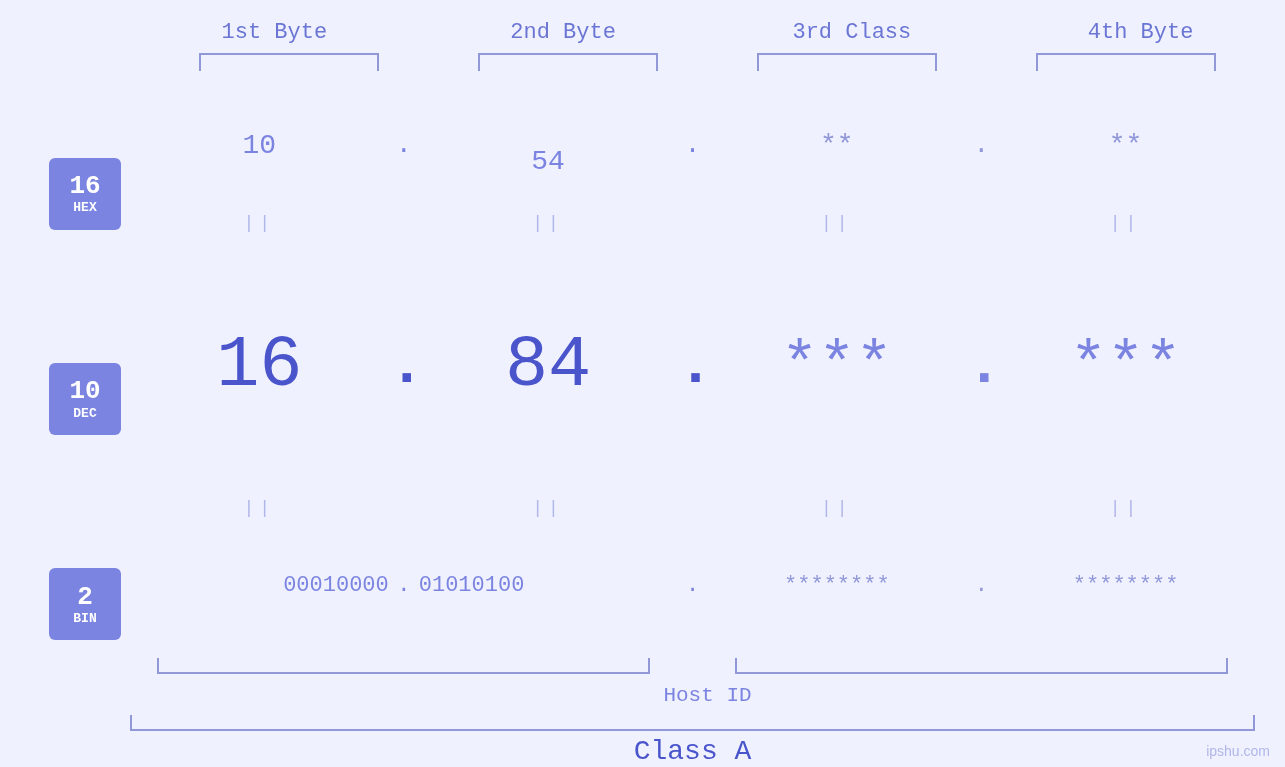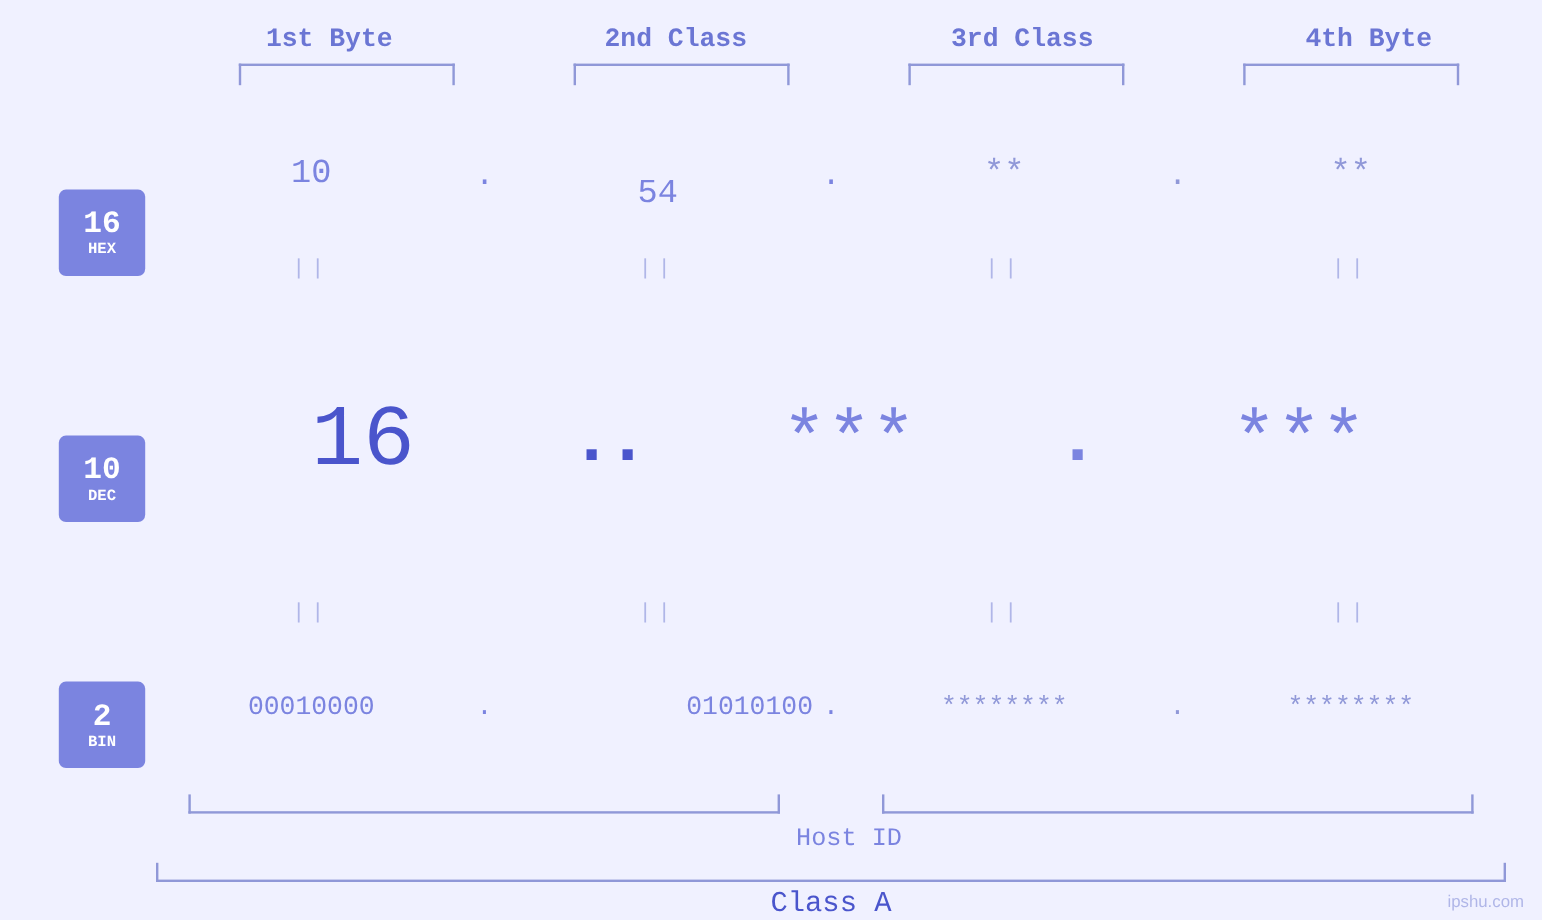--- a/index.html
+++ b/index.html
@@ -109,23 +109,23 @@
       width: 40px;
       text-align: center;
     }
   </style>
 </head>
 <body>
 
 <div class="main-container">
 
   <div style="display:flex; width:1155px; margin-left:130px; flex-direction:column;">
-    <div class="byte-headers" style="margin-left:0; width:100%;font-weight:bold;">
+    <div class="byte-headers" style="margin-left:0; width:100%;">
       <div class="byte-header">1st Byte</div>
-      <div class="byte-header">2nd Class</div>
+      <div class="byte-header">2nd Byte</div>
       <div class="byte-header">3rd Class</div>
       <div class="byte-header">4th Byte</div>
     </div>
     <div style="display:flex; width:100%; padding: 0 20px;">
       <div style="flex:1; display:flex; justify-content:center;">
         <div class="bracket" style="width:180px;"></div>
       </div>
       <div style="flex:1; display:flex; justify-content:center;">
         <div class="bracket" style="width:180px;"></div>
       </div>
@@ -183,20 +183,23 @@
         <div style="flex:1; text-align:center; color:#b0b6e8; font-size:18px; letter-spacing:5px;">||</div>
         <div style="width:30px;"></div>
         <div style="flex:1; text-align:center; color:#b0b6e8; font-size:18px; letter-spacing:5px;">||</div>
       </div>
 
       <div class="ip-row" style="flex:2; align-items:center;">
         <div style="flex:1; text-align:center;">
           <span class="font-dec">16</span>
         </div>
         <div style="width:30px; text-align:center; color:#4a55cc; font-size:60px; font-weight:bold;">.</div>
+        <div style="flex:1; text-align:center;">
+          <span class="font-dec">84</span>
+        </div>
         <div style="width:30px; text-align:center; color:#4a55cc; font-size:60px; font-weight:bold;">.</div>
         <div style="flex:1; text-align:center;">
           <span class="font-asterisk-dec">***</span>
         </div>
         <div style="width:30px; text-align:center; color:#7b84e0; font-size:60px; font-weight:bold;">.</div>
         <div style="flex:1; text-align:center;">
           <span class="font-asterisk-dec">***</span>
         </div>
       </div>
 
@@ -204,25 +207,25 @@
         <div style="flex:1; text-align:center; color:#b0b6e8; font-size:18px; letter-spacing:5px;">||</div>
         <div style="width:30px;"></div>
         <div style="flex:1; text-align:center; color:#b0b6e8; font-size:18px; letter-spacing:5px;">||</div>
         <div style="width:30px;"></div>
         <div style="flex:1; text-align:center; color:#b0b6e8; font-size:18px; letter-spacing:5px;">||</div>
         <div style="width:30px;"></div>
         <div style="flex:1; text-align:center; color:#b0b6e8; font-size:18px; letter-spacing:5px;">||</div>
       </div>
 
       <div class="ip-row" style="flex:1; align-items:center;">
-        <div style="flex:1; text-align:center;">
+        <div style="flex:1; text-align:right;">
           <span class="font-bin">00010000</span>
         </div>
         <div style="width:30px; text-align:center; color:#7b84e0; font-size:22px;">.</div>
-        <div style="flex:1; text-align:right;">
+        <div style="flex:1; text-align:left;">
           <span class="font-bin">01010100</span>
         </div>
         <div style="width:30px; text-align:center; color:#7b84e0; font-size:22px;">.</div>
         <div style="flex:1; text-align:center;">
           <span class="font-asterisk-bin">********</span>
         </div>
         <div style="width:30px; text-align:center; color:#9098d8; font-size:22px;">.</div>
         <div style="flex:1; text-align:center;">
           <span class="font-asterisk-bin">********</span>
         </div>
@@ -243,21 +246,21 @@
       <div style="display:flex; margin-top:6px;">
         <div style="width:30px;"></div>
         <div style="flex:2.15; text-align:center; color:#7b84e0; font-size:21px; font-family:'Courier New',Courier,monospace;">
           <span>Host ID</span>
         </div>
       </div>
 
       <div style="margin-top:8px; height:16px; border-bottom:2px solid #9098d8; border-left:2px solid #9098d8; border-right:2px solid #9098d8;"></div>
 
       <div style="text-align:center; margin-top:5px;">
-        <span style="color:#4a55cc; font-size:24px; font-family:'Courier New',Courier,monospace;">Class A</span>
+        <span style="color:#4a55cc; font-size:28px; font-family:'Courier New',Courier,monospace;">Class A</span>
       </div>
 
     </div>
   </div>
 
 </div>
 
 <div class="watermark">ipshu.com</div>
 
 </body></html>

